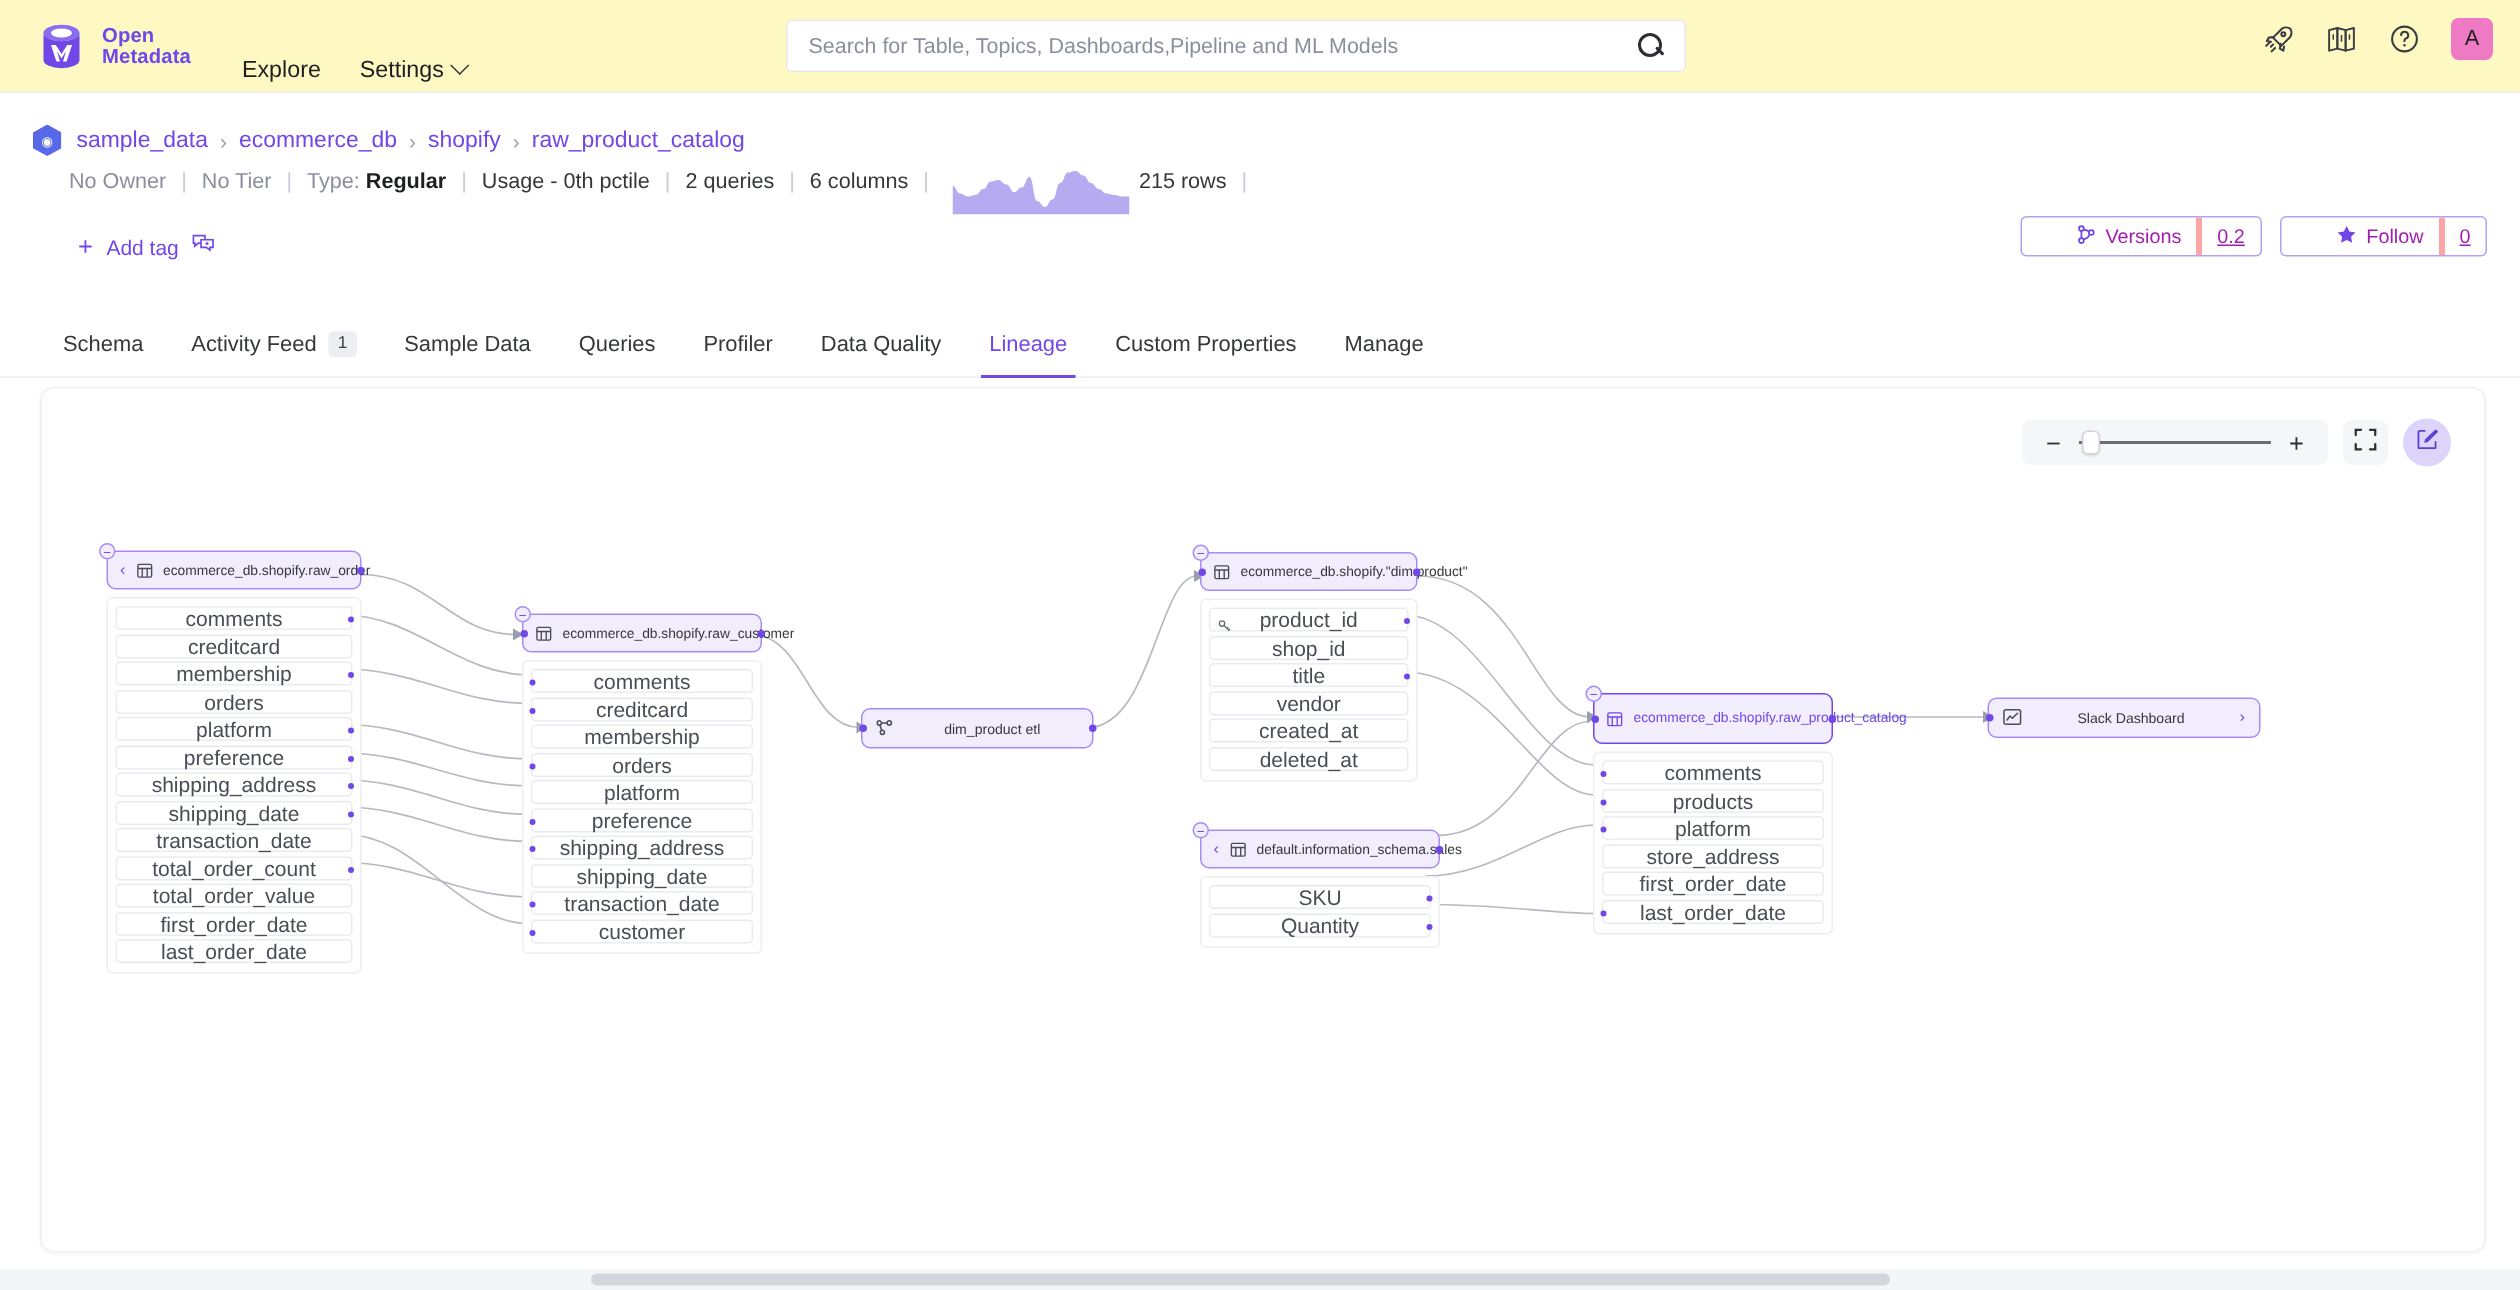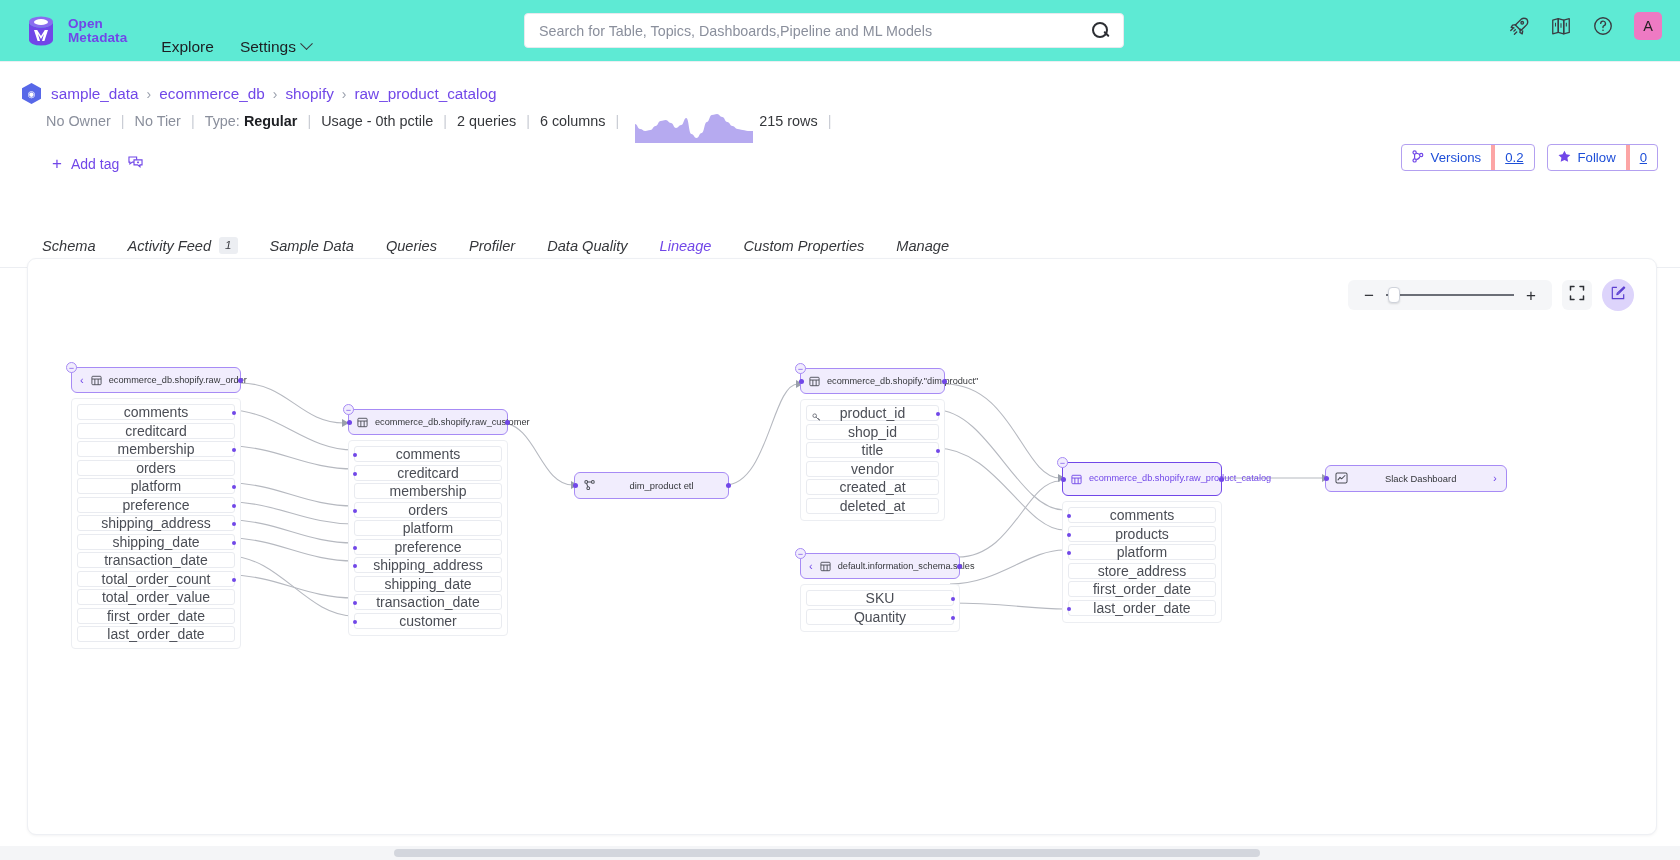--- a/index.html
+++ b/index.html
@@ -7,21 +7,21 @@
     width: 1680px; height: 860px;
     font-family: "Liberation Sans", sans-serif;
     background: #f5f6f8;
     overflow: hidden;
   }
   .page { position: relative; width: 1680px; height: 860px; background: #ffffff; }
 
   
   .topbar {
     position: absolute; top: 0; left: 0; width: 1680px; height: 62px;
-    background: #5eead4; border-bottom: 1px solid #eceef2;
+    background: #fef9c3; border-bottom: 1px solid #eceef2;
     display: flex; align-items: center;
   }
   .logo-wrap { display: flex; align-items: center; margin-left: 22px; }
   .logo-mark { width: 38px; height: 38px; position: relative; }
   .logo-text {
     margin-left: 8px; font-size: 13.5px; font-weight: 700; color: #7147e8;
     line-height: 13.5px; letter-spacing: .1px;
   }
   .nav-links { display: flex; align-items: center; margin-left: 34px; gap: 26px; }
   .nav-link {
@@ -80,29 +80,29 @@
   .meta-strong { font-weight: 700; color: #1d1f23; }
   .spark { width: 118px; height: 30px; margin: 0 6px; }
 
   .tagrow { display:flex; align-items:center; margin: 12px 0 0 52px; gap: 9px; cursor:pointer; }
   .tag-plus { color:#7147e8; font-size: 17px; line-height:14px; }
   .tag-label { color:#7147e8; font-size: 14px; }
 
   .head-actions { position:absolute; right: 22px; top: 82px; display:flex; gap: 12px; }
   .pill {
     display:flex; height: 27px; border:1px solid #b3a0f0; border-radius: 4px;
-    color:#1d4ed8; font-size: 13.2px; cursor:pointer; overflow:hidden;
+    color:#a21caf; font-size: 13.2px; cursor:pointer; overflow:hidden;padding-left:27px;
   }
   .pill .pmain { display:flex; align-items:center; gap:7px; padding: 0 10px; height:100%; }
   .pill .pcount { border-left:4px solid #fca5a5; padding: 0 10px; height:100%; display:flex; align-items:center;text-decoration:underline; }
 
   
   .tabs {
-    position:absolute; top: 224px; left: 0; width: 1680px; height: 44px;
-    border-bottom: 1px solid #eceef2; display:flex; align-items:flex-end; padding-left: 26px; gap: 0; font-style: italic;
+    position:absolute; top: 208px; left: 0; width: 1680px; height: 44px;
+    border-bottom: 1px solid #eceef2; display:flex; align-items:flex-end; padding-left: 26px; gap: 0;
   }
   .tab {
     font-size: 14.6px; color: #35373b; padding: 0 16px 13px 16px; cursor:pointer;
     display:flex; align-items:center; gap:8px; position:relative;
   }
   .tab.active { color: #7147e8; }
   .tab.active::after {
     content:""; position:absolute; left: 10px; right: 10px; bottom: -1px; height: 2px; background:#7147e8;
   }
   .tabbadge {

